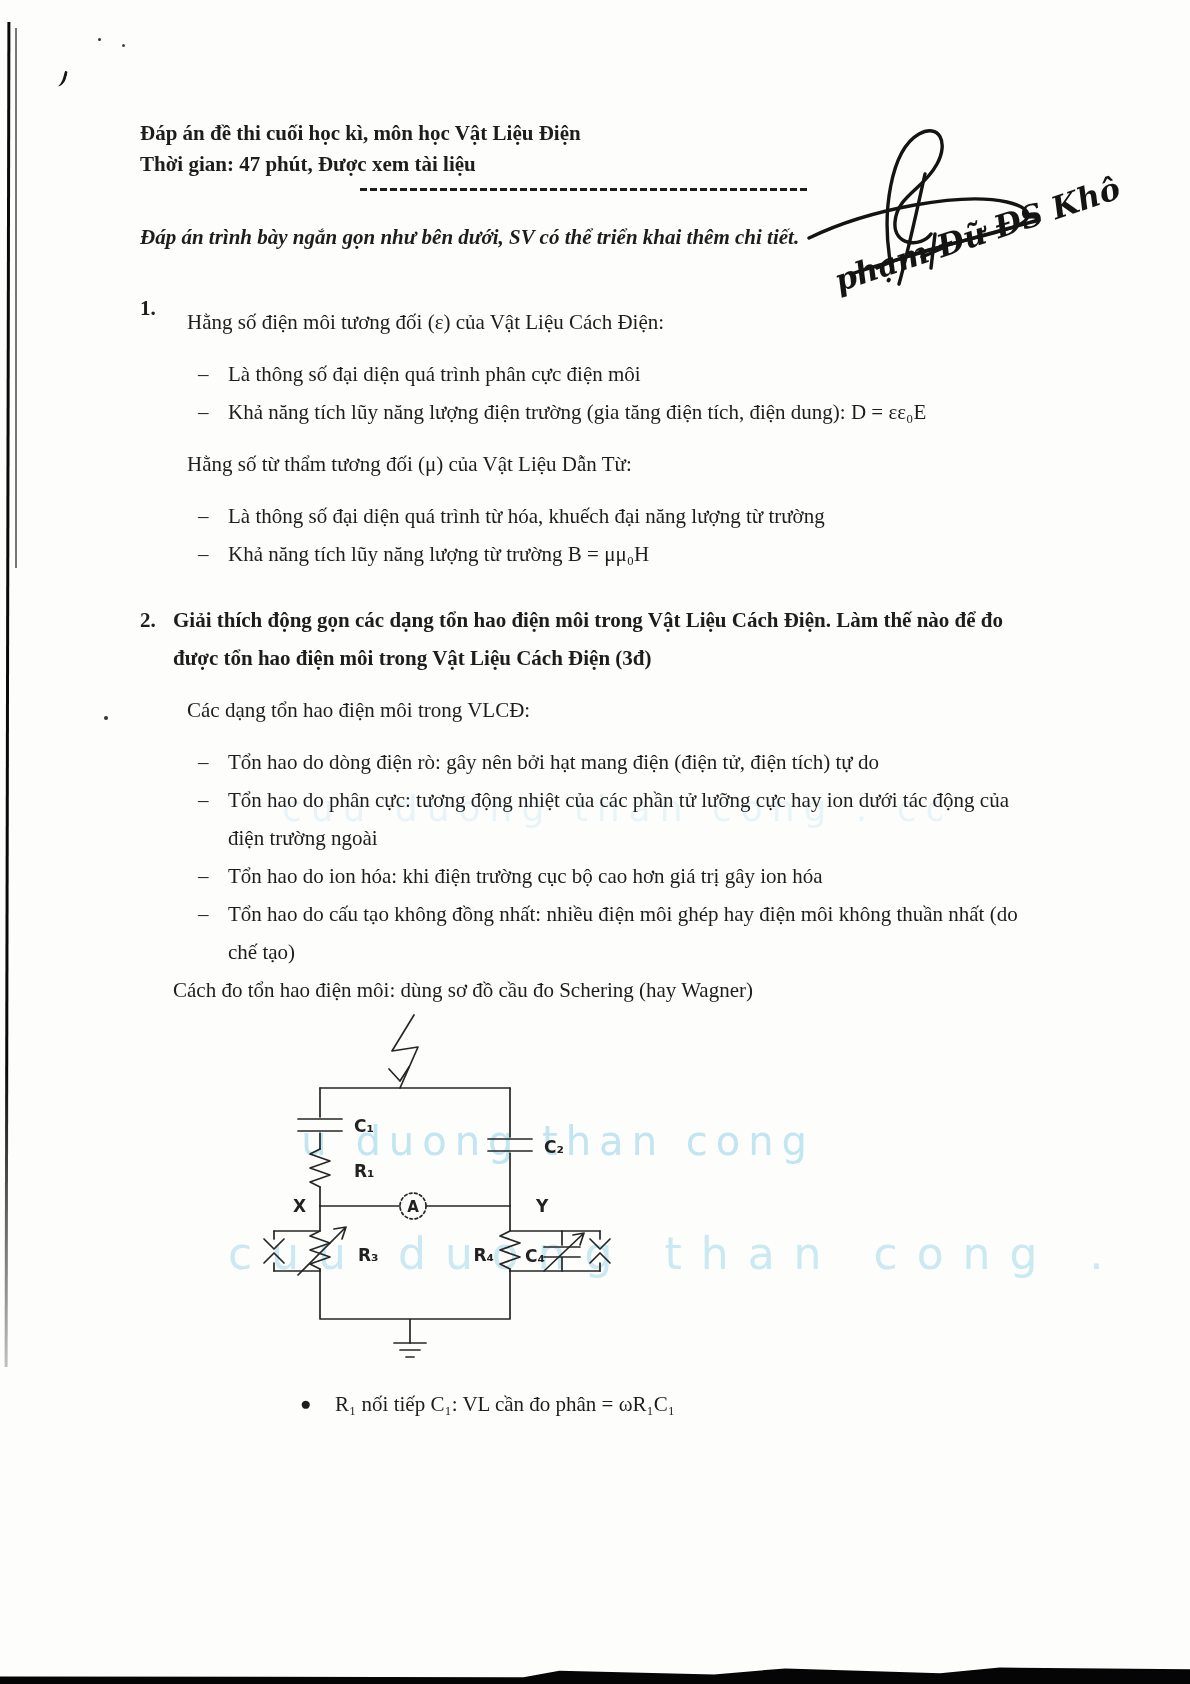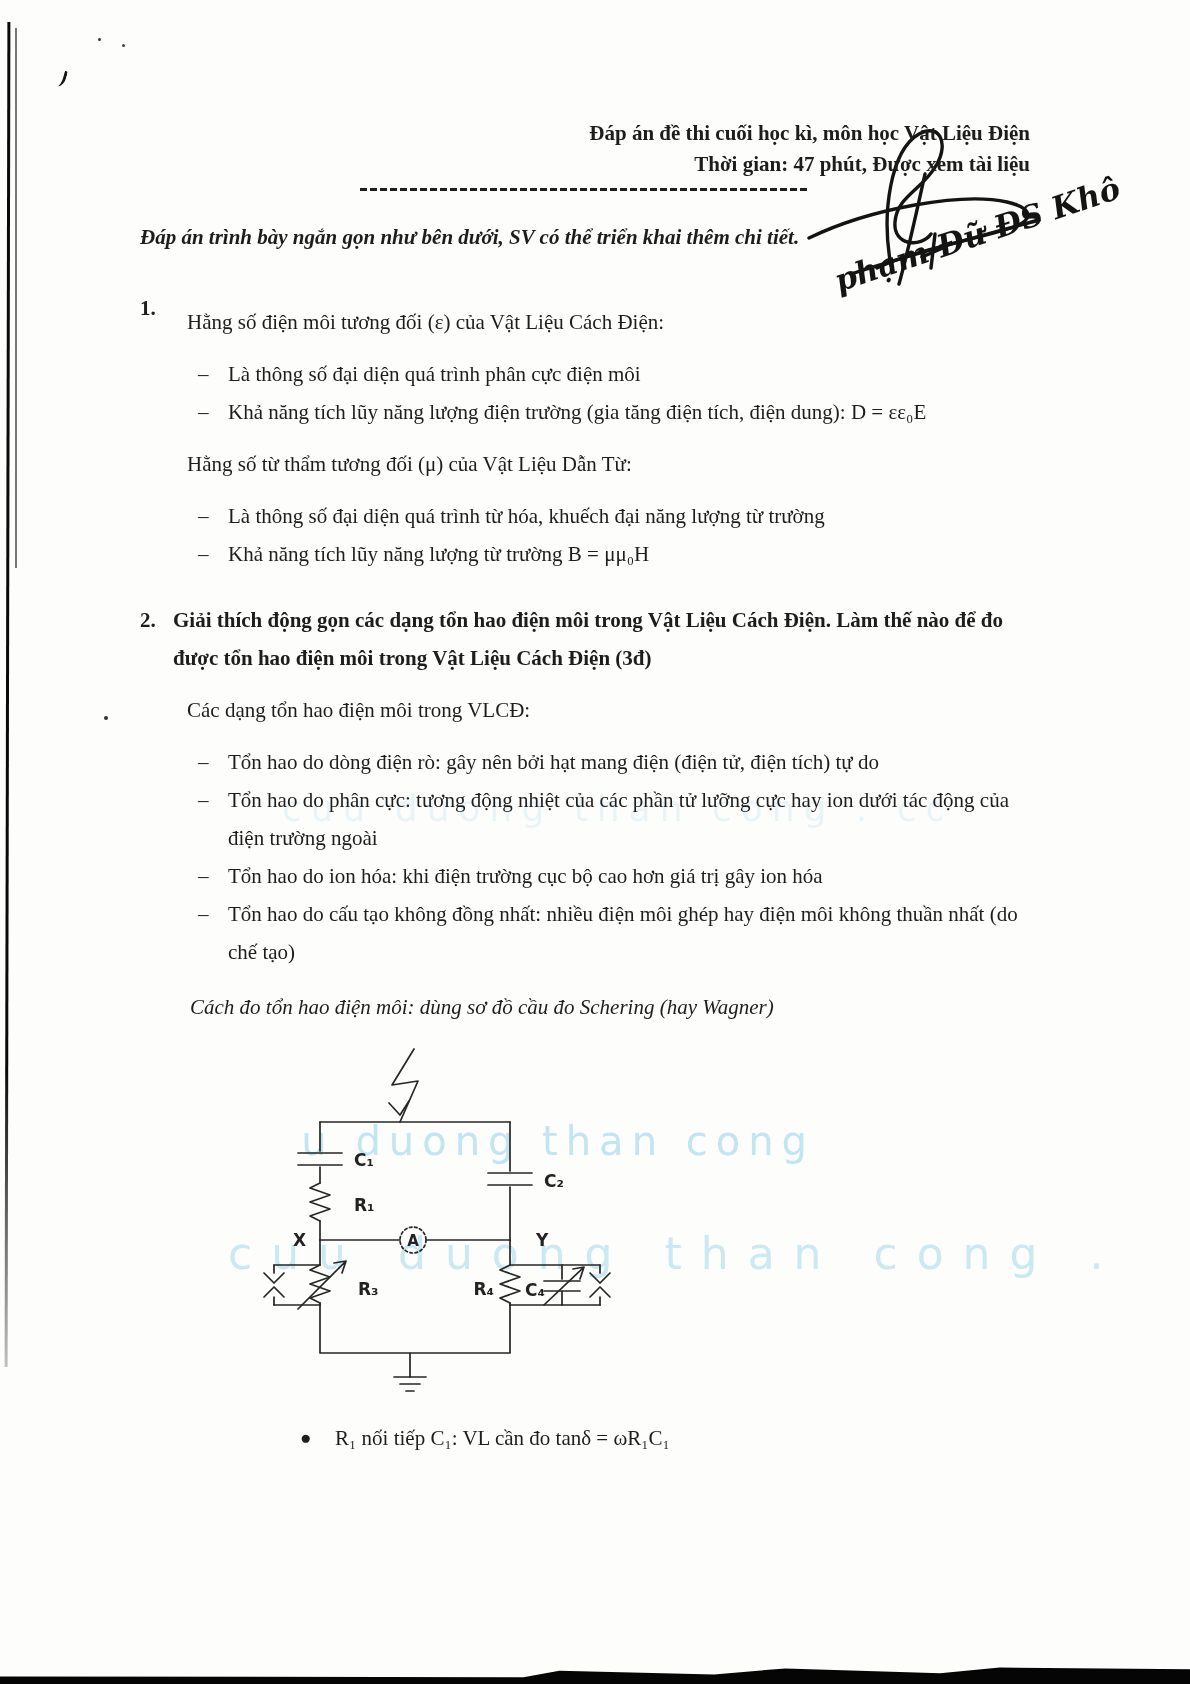--- a/index.html
+++ b/index.html
@@ -23,35 +23,35 @@
   .bottom-bar{position:absolute;left:0;bottom:0;width:100%;height:20px;background:#050505;
     clip-path:polygon(0 62%,44% 66%,47% 34%,60% 52%,66% 22%,79% 46%,84% 18%,100% 26%,100% 100%,0 100%);}
   
   .wm{position:absolute;font-family:"DejaVu Sans","Liberation Sans",sans-serif;
     white-space:nowrap;overflow:hidden;pointer-events:none;}
   .wm-0{left:282px;top:788px;width:660px;font-size:36px;letter-spacing:9px;color:rgba(125,200,230,.16);}
   .wm-1{left:296px;top:1118px;width:540px;font-size:40px;letter-spacing:8px;color:rgba(103,193,224,.40);text-indent:-58px;}
   .wm-2{left:228px;top:1228px;width:880px;font-size:44px;letter-spacing:19px;color:rgba(103,193,224,.34);}
   
   .content{position:absolute;left:140px;top:118px;width:890px;font-size:21px;line-height:38px;}
-  .header-block{text-align:right;line-height:31px;font-weight:700;}
+  .header-block{text-align:left;line-height:31px;font-weight:700;}
   .dashed-rule{width:450px;height:3px;margin:8px auto 0 auto;
     background:repeating-linear-gradient(90deg,#1d1d1d 0 7px,transparent 7px 10px);}
   .intro{margin:27px 0 0 0;font-weight:600;font-style:italic;}
   .q-row{display:flex;align-items:flex-start;}
   .q1{margin-top:33px;}
   .q2{margin-top:28px;}
   .q-num{width:33px;flex:0 0 33px;font-weight:700;}
   .q-body{flex:1;}
   .q-text{margin:0;font-weight:700;}
   .sub-head{margin:14px;}
   .dash-row{display:flex;margin-left:25px;}
   .dash-marker{width:30px;flex:0 0 30px;}
   .dash-text{flex:1;}
-  .measure-line{margin:17px;font-style:italic;}
+  .measure-line{margin:0;}
   .circuit-svg{display:block;margin:0 0 0 108px;}
   .trong-do{margin:4px 0 0 125px;}
   .final-bullet{display:flex;margin:16px 0 0 160px;}
   .bullet-marker{width:35px;flex:0 0 35px;font-size:19px;}
   
   .signature{position:absolute;left:795px;top:116px;width:370px;height:190px;}
   .sig-name{font-family:"DejaVu Serif","Liberation Serif",serif;font-style:italic;font-weight:600;}
   
   .clabel{font-family:"DejaVu Sans","Liberation Sans",sans-serif;font-size:17px;font-weight:700;fill:#222;}
   .clabel-sm{font-size:15px;}
@@ -211,17 +211,17 @@
       <text class="clabel" x="58" y="203" text-anchor="end">X</text>
       <text class="clabel" x="288" y="203">Y</text>
       <text class="clabel clabel-sm" x="165" y="203" text-anchor="middle">A</text>
       <text class="clabel" x="110" y="252">R₃</text>
       <text class="clabel" x="246" y="252" text-anchor="end">R₄</text>
       <text class="clabel" x="287" y="253" text-anchor="middle">C₄</text>
     </svg>
 
     <div class="final-bullet">
       <span class="bullet-marker">●</span>
-      <span>R₁ nối tiếp C₁: VL cần đo tanδ = ωR₁C₁</span>
+      <span>R₁ nối tiếp C₁: VL cần đo phân = ωR₁C₁</span>
     </div>
 
   </div>
 </div>
 
 </body></html>

